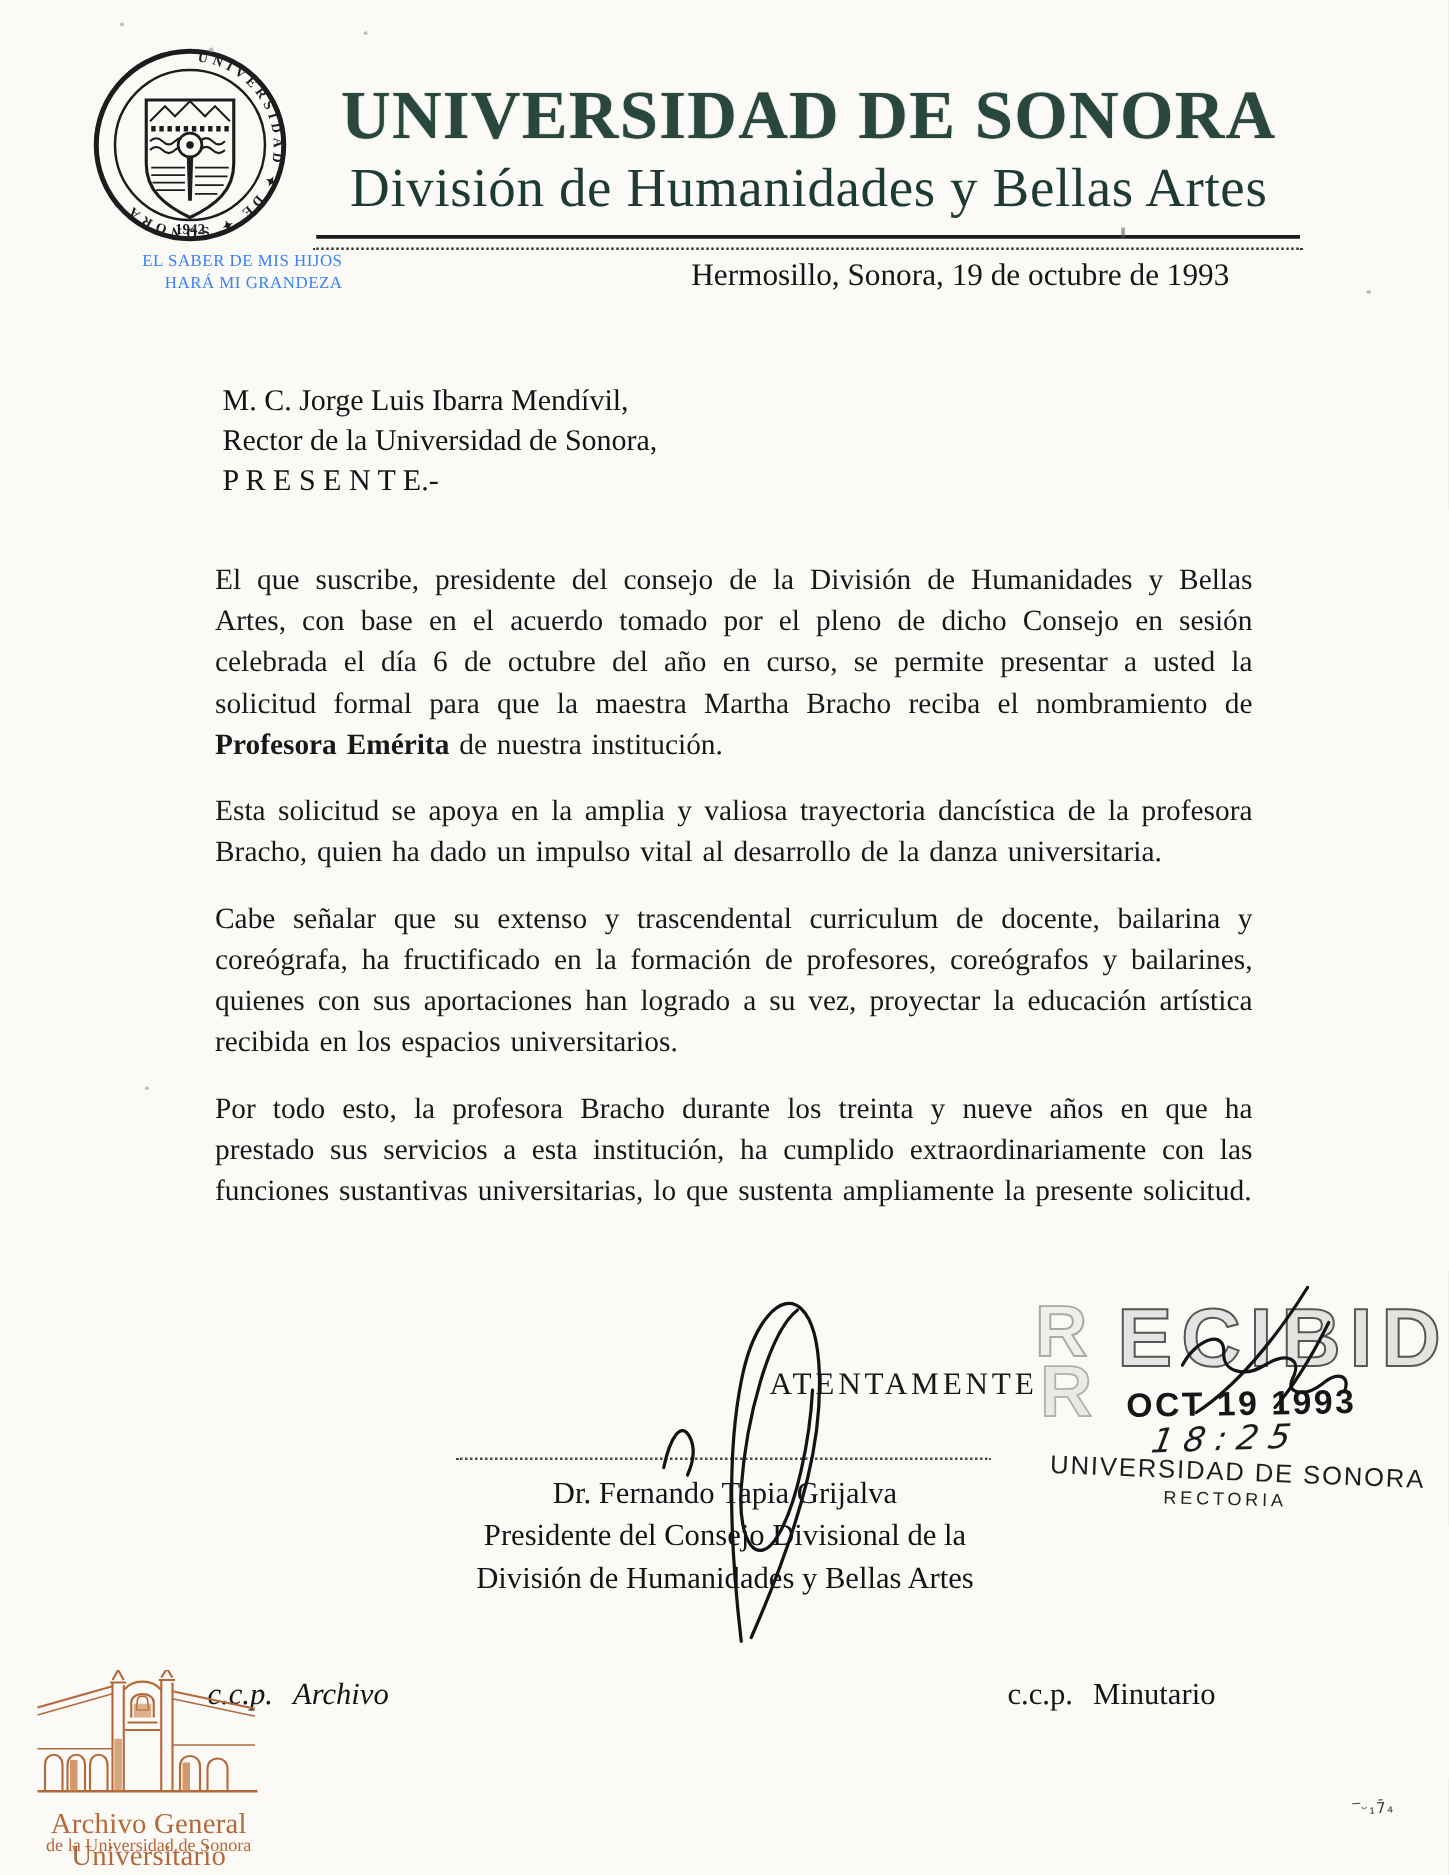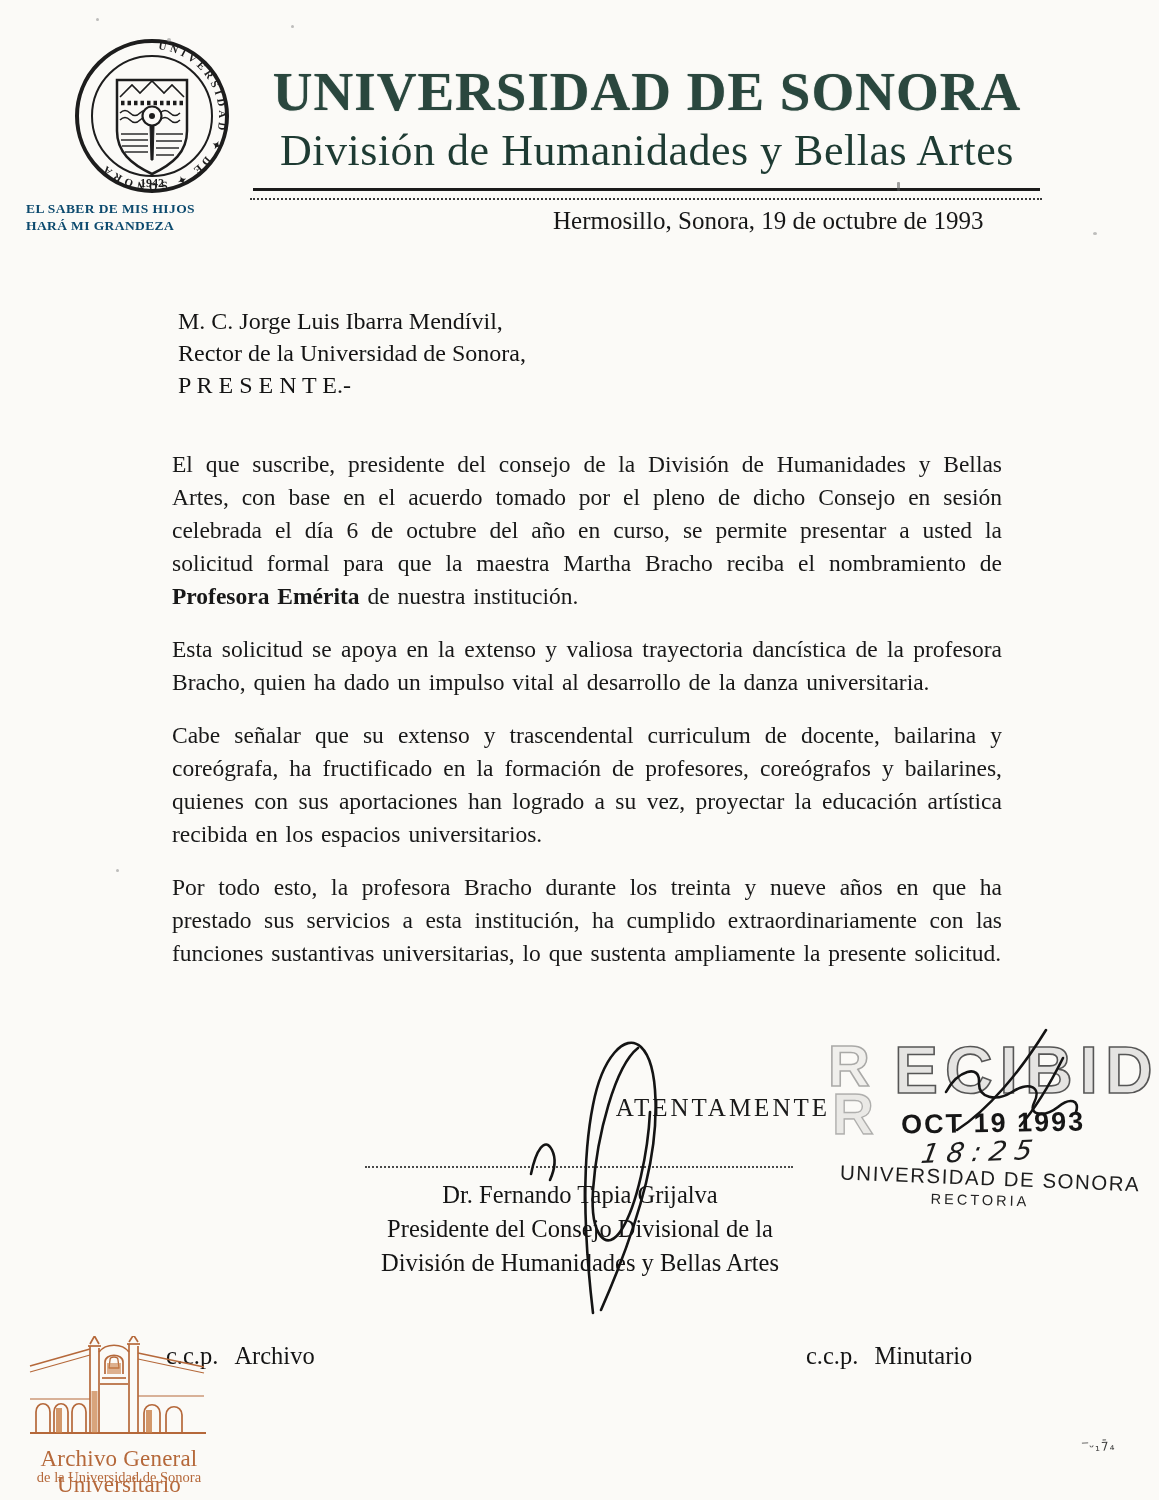--- a/index.html
+++ b/index.html
@@ -12,22 +12,22 @@
   *{box-sizing:border-box;}
   html,body{margin:0;padding:0;}
   body{background:#d8d8d8;font-family:"Liberation Serif",serif;}
   #page{
     position:relative;width:1159px;height:1500px;margin:0 auto;
     background:var(--paper);color:var(--ink);overflow:hidden;
   }
   
   .seal-wrap{position:absolute;left:64px;top:36px;width:176px;height:166px;}
   .motto{
-    position:absolute;left:26px;top:200px;width:248px;text-align:left;
-    font-size:13.5px;font-weight:bold;letter-spacing:.4px;line-height:17px;color:#0c4a6e;
+    position:absolute;left:26px;top:200px;width:248px;text-align:right;
+    font-size:13.5px;font-weight:normal;letter-spacing:.4px;line-height:17px;color:#3b82f6;
   }
   .title-block{position:absolute;left:252px;top:60px;width:790px;text-align:center;}
   .uni-name{
     font-size:55px;font-weight:bold;color:var(--brand-green);
     letter-spacing:1px;line-height:64px;white-space:nowrap;
     text-shadow:0 0 1px rgba(42,71,62,.55);
   }
   .division{
     font-size:44px;color:#1e3b33;line-height:54px;white-space:nowrap;letter-spacing:.5px;
   }
@@ -80,21 +80,21 @@
     font-family:"Liberation Sans",sans-serif;font-size:20.5px;letter-spacing:1.5px;color:#1d1d1d;
     transform:rotate(2.3deg);white-space:nowrap;
   }
   .stamp-office{
     position:absolute;left:880px;top:1192px;width:200px;text-align:center;
     font-family:"Liberation Sans",sans-serif;font-size:14.5px;letter-spacing:3px;color:#242424;
     transform:rotate(1.5deg);
   }
   
   .ccp{position:absolute;top:1342px;font-size:24.5px;color:#141414;white-space:nowrap;}
-  .ccp-left{left:166px;}
+  .ccp-left{left:166px;font-style:italic;}
   .ccp-right{left:806px;}
   .ccp .ccp-name{margin-left:16px;}
   .archive-logo{position:absolute;left:26px;top:1336px;width:184px;height:114px;}
   .archive-title{
     position:absolute;left:6px;top:1446px;width:226px;text-align:center;
     font-size:23px;color:var(--archive-terracotta);letter-spacing:.2px;
   }
   .archive-sub{
     position:absolute;left:6px;top:1469px;width:226px;text-align:center;
     font-size:14.5px;color:var(--archive-terracotta);
@@ -160,21 +160,21 @@
   <div class="dateline">Hermosillo, Sonora, 19 de octubre de 1993</div>
 
   <div class="recipient">
     <div>M. C. Jorge Luis Ibarra Mendívil,</div>
     <div>Rector de la Universidad de Sonora,</div>
     <div>P R E S E N T E.-</div>
   </div>
 
   <div class="body-text">
     <p><span>El que suscribe, presidente del consejo de la División de Humanidades y Bellas Artes, con base en el acuerdo tomado por el pleno de dicho Consejo en sesión celebrada el día 6 de octubre del año en curso, se permite presentar a usted la solicitud formal para que la maestra Martha Bracho reciba el nombramiento de </span><strong>Profesora Emérita</strong><span> de nuestra institución.</span></p>
-    <p>Esta solicitud se apoya en la extenso y valiosa trayectoria dancística de la profesora Bracho, quien ha dado un impulso vital al desarrollo de la danza universitaria.</p>
+    <p>Esta solicitud se apoya en la amplia y valiosa trayectoria dancística de la profesora Bracho, quien ha dado un impulso vital al desarrollo de la danza universitaria.</p>
     <p>Cabe señalar que su extenso y trascendental curriculum de docente, bailarina y coreógrafa, ha fructificado en la formación de profesores, coreógrafos y bailarines, quienes con sus aportaciones han logrado a su vez, proyectar la educación artística recibida en los espacios universitarios.</p>
     <p>Por todo esto, la profesora Bracho durante los treinta y nueve años en que ha prestado sus servicios a esta institución, ha cumplido extraordinariamente con las funciones sustantivas universitarias, lo que sustenta ampliamente la presente solicitud.</p>
   </div>
 
   <div class="salutation">ATENTAMENTE</div>
   <div class="sig-rule"></div>
   <div class="signer-block">
     <div>Dr. Fernando Tapia Grijalva</div>
     <div>Presidente del Consejo Divisional de la</div>
     <div>División de Humanidades y Bellas Artes</div>

